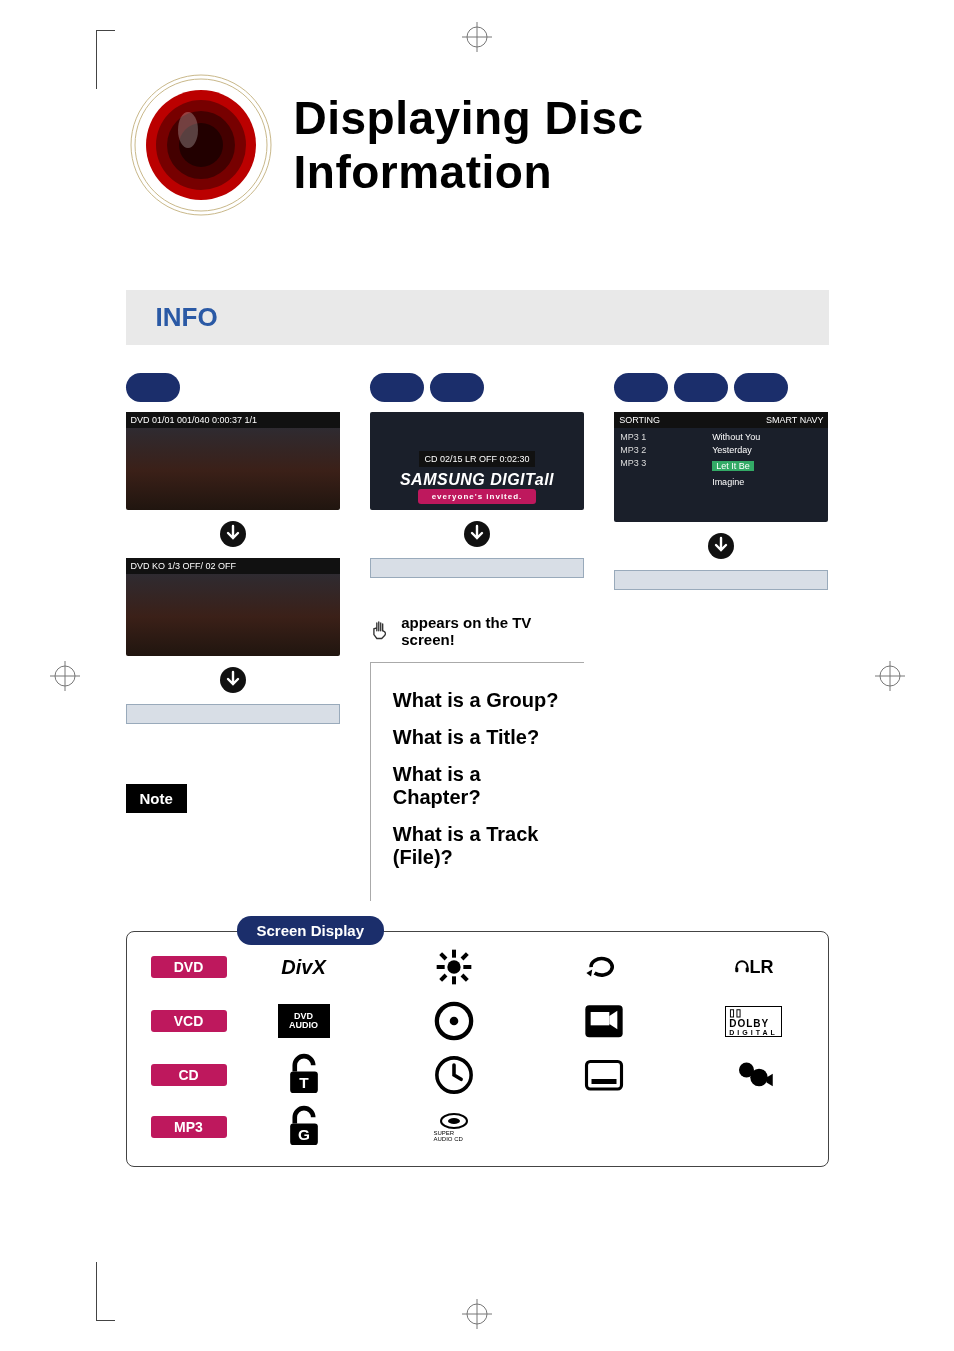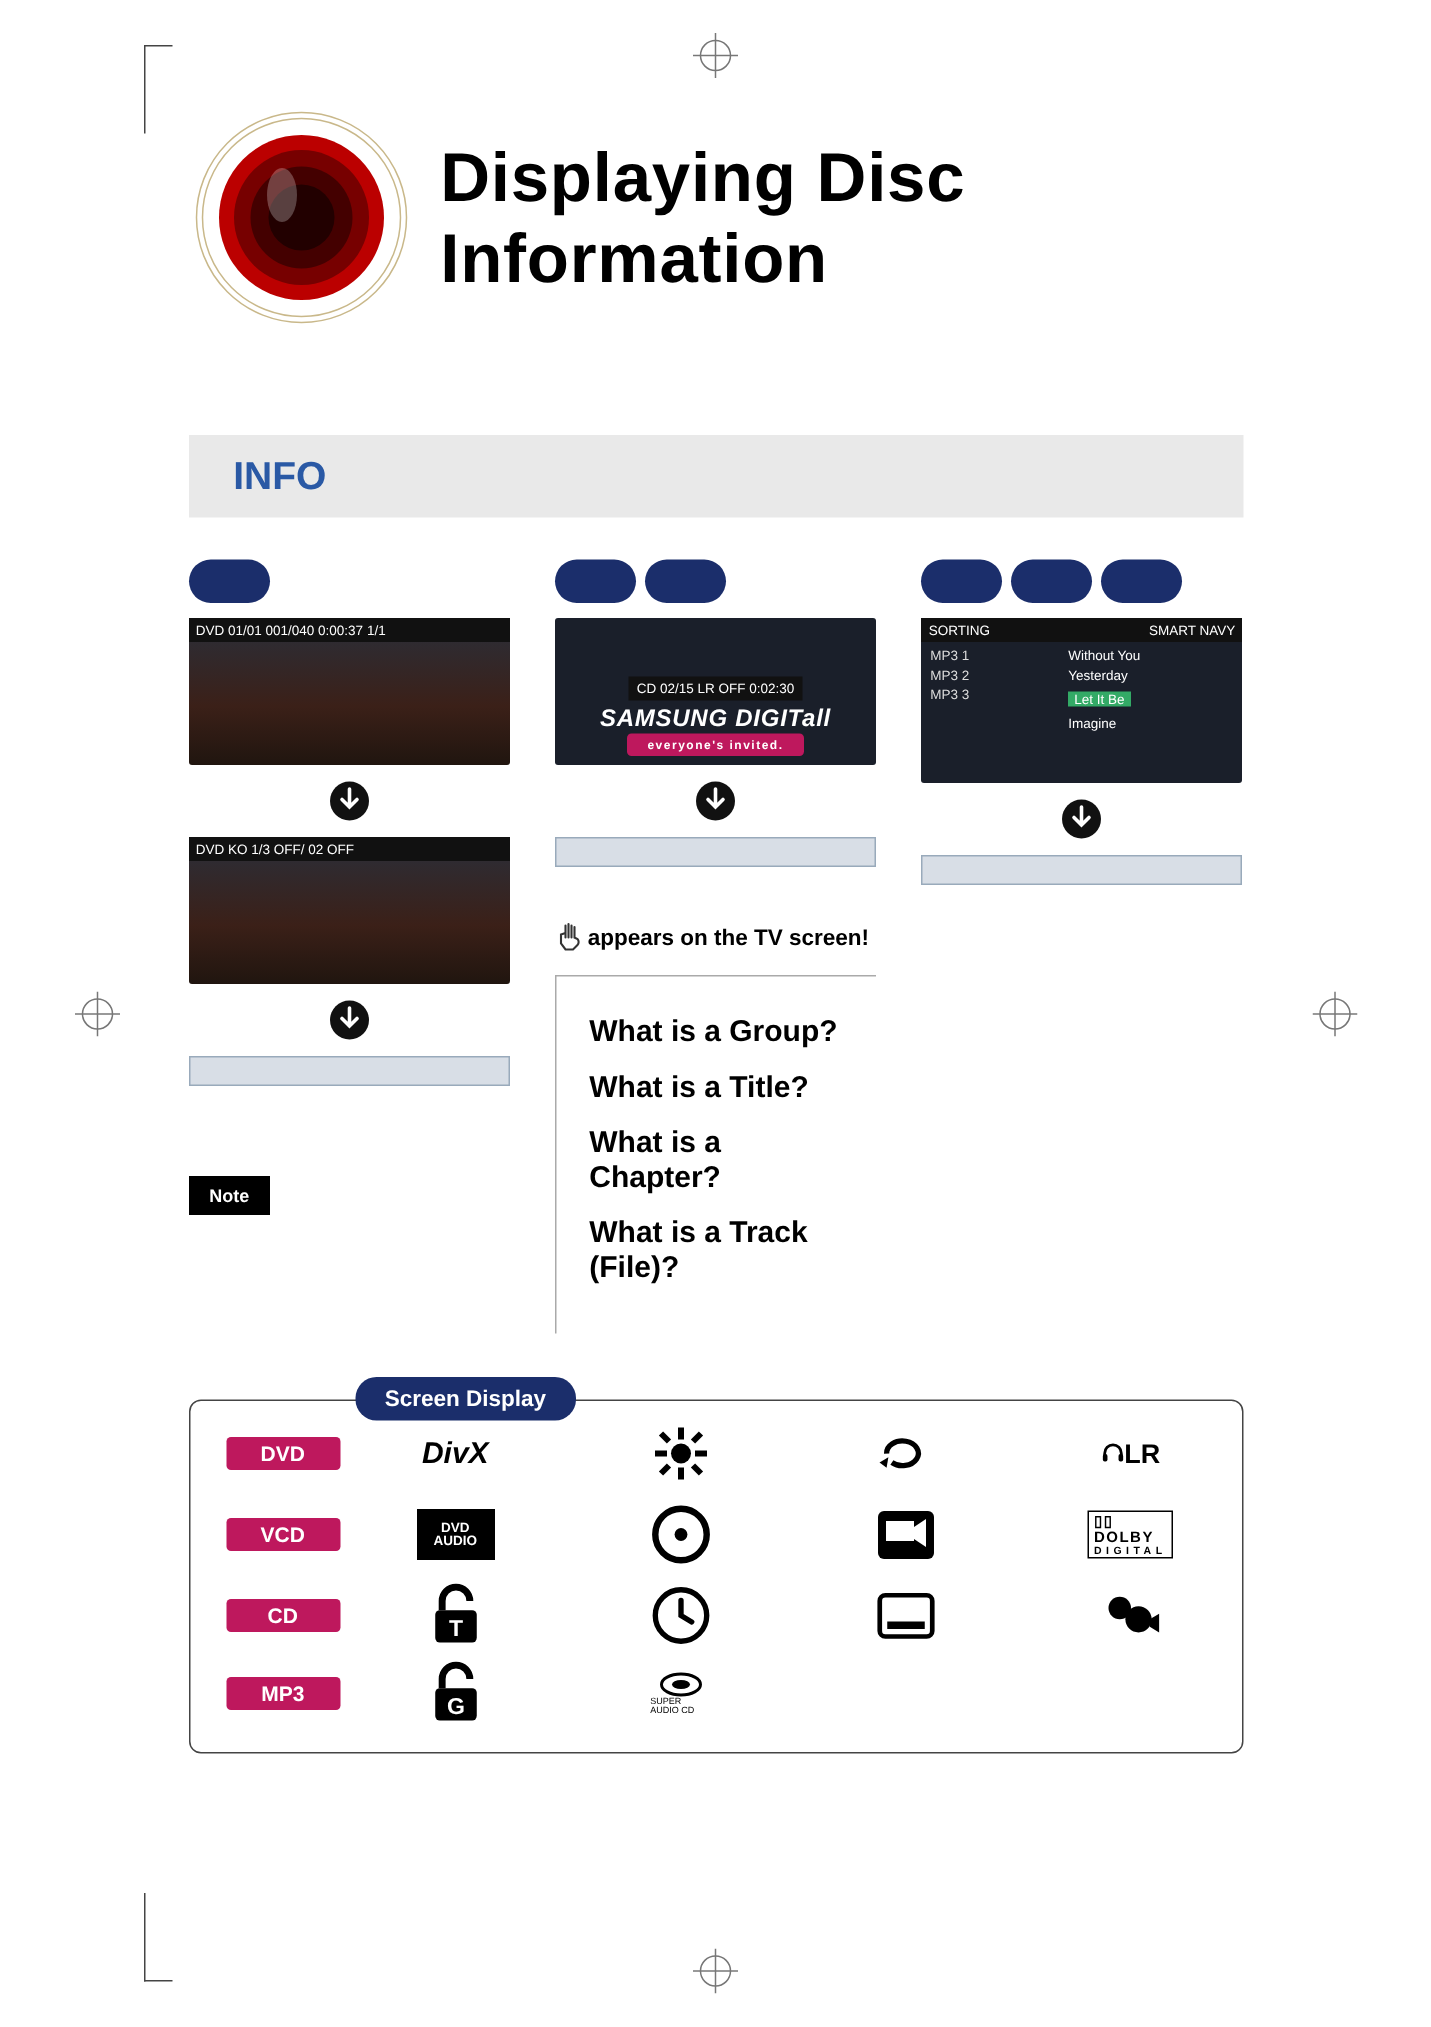--- a/index.html
+++ b/index.html
@@ -29,26 +29,26 @@
 .shot.cd .tag{font-size:8px;letter-spacing:1px}
 .shot.mp3{height:110px;display:flex;gap:7px}
 .mp-left{width:42%}
 .mp-left .f{font-size:9px;color:#ddd;margin:3px 0}
 .mp-right{flex:1}
 .mp-right .t{font-size:9px;margin:3px 0}
 .mp-right .t.hl{background:#3a6;display:inline-block;padding:0 4px}
 .arrow-c{display:flex;justify-content:center;margin:10px 0}
 .arrow-c svg{width:28px;height:28px}
 .info-end{height:18px;background:#d8dee6;border:1px solid #9ab;margin-top:6px}
-.nonote{display:flex;align-items:center;font-weight:700;font-size:15px;margin:36px 0 14px}
+.nonote{display:flex;align-items:center;gap:10px;font-weight:700;font-size:15px;margin:36px 0 14px}
 .nonote .hand{width:22px;height:22px}
 .qa{background:#fff;border-left:1px solid #aaa;border-top:1px solid #aaa;padding:18px 22px}
 .qa .q{font-weight:700;font-size:20px;margin:8px 0 14px}
-.note-box{display:inline-block;border:2px solid #000;background:#000;color:#fff;font-weight:700;font-size:12px;padding:4px 12px;margin-top:60px}
-.sd-wrap{margin-top:44px;border:1px solid #444;border-radius:8px;padding:20px 22px 24px;position:relative}
+.note-box{display:inline-block;border:2px solid #000;background:#000;color:#fff;font-weight:700;font-size:15px;padding:4px 12px;margin-top:60px}
+.sd-wrap{margin-top:30px;border:1px solid #444;border-radius:8px;padding:20px 22px 24px;position:relative}
 .sd-tab{position:absolute;top:-16px;left:110px;background:#1b2e6b;color:#fff;font-weight:700;font-size:15px;padding:6px 20px;border-radius:14px}
 .grid{display:grid;grid-template-columns:80px 150px 150px 150px 150px;row-gap:22px;align-items:center;justify-items:center}
 .tag{background:#be185d;color:#fff;font-size:14px;font-weight:700;padding:3px 14px;border-radius:3px;min-width:48px;text-align:center}
 .ic{width:40px;height:30px;display:flex;align-items:center;justify-content:center}
 .lr{font-weight:700;font-size:18px}
 .divx{font-style:italic;font-weight:700;font-size:20px}
 .dolby{border:1px solid #000;font-size:10px;padding:0 3px;font-weight:700;letter-spacing:1px}
 .dolby small{display:block;font-size:7px;letter-spacing:3px}
 </style>
 </head>

